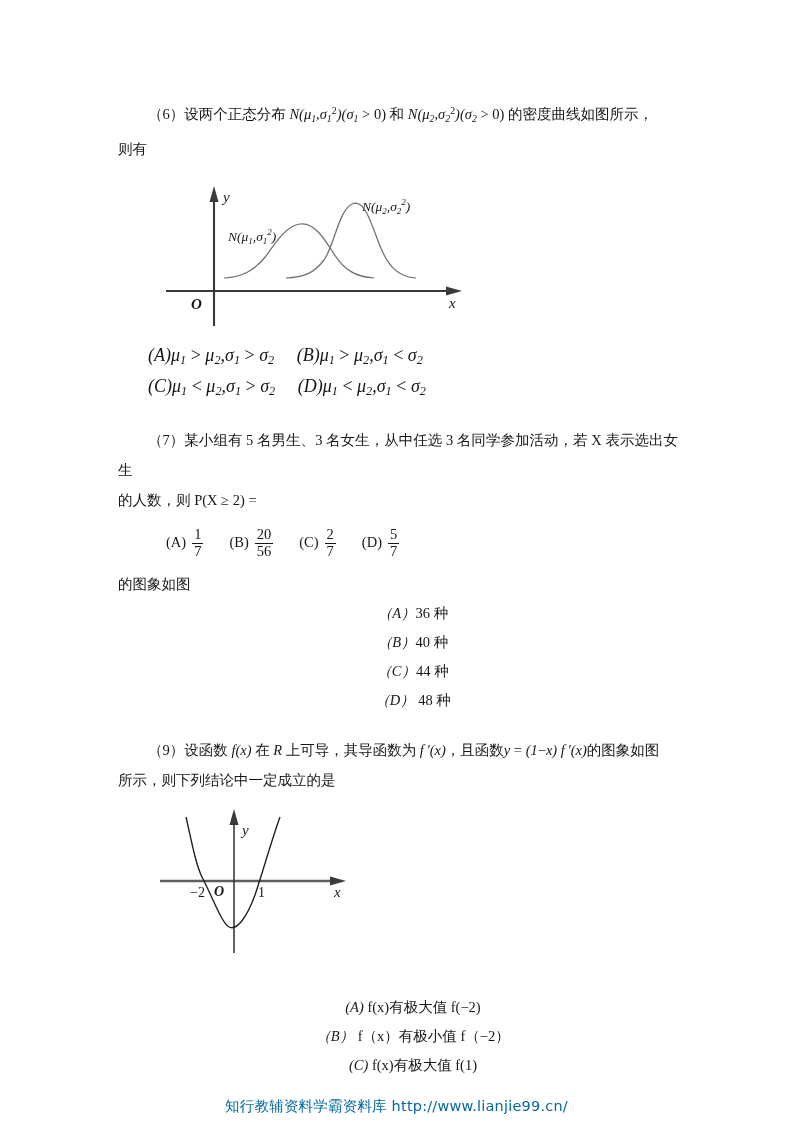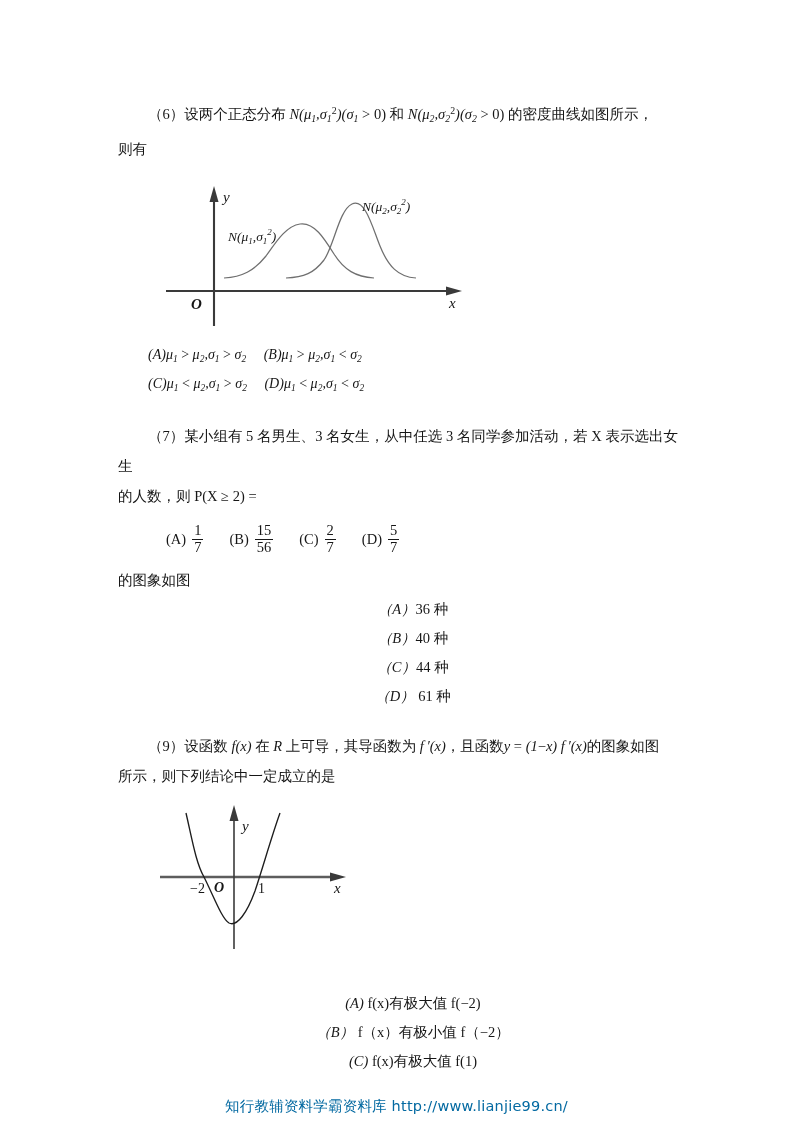--- a/index.html
+++ b/index.html
@@ -31,21 +31,21 @@
   .qline {
     font-size: 14.5px;
     line-height: 30px;
     text-align: justify;
     text-justify: inter-ideograph;
     white-space: normal;
   }
   .qline.indent { text-indent: 30px; }
   .qnum { letter-spacing: 0px; }
   .opt-line {
-    font-size: 14px;
+    font-size: 18px;
     line-height: 26px;
     text-indent: 30px;
   }
   .opt-stack .opt-row {
     font-size: 14.5px;
     line-height: 29px;
     text-indent: 30px;
     text-align: center;
   }
   .mi { font-style: italic; font-family: "Liberation Serif", serif; }
@@ -179,21 +179,21 @@
       <span class="frac-item">
         <span class="frac-label">(A)</span>
         <span class="frac">
           <span class="num">1</span>
           <span class="den">7</span>
         </span>
       </span>
       <span class="frac-item">
         <span class="frac-label">(B)</span>
         <span class="frac">
-          <span class="num">15</span>
+          <span class="num">20</span>
           <span class="den">56</span>
         </span>
       </span>
       <span class="frac-item">
         <span class="frac-label">(C)</span>
         <span class="frac">
           <span class="num">2</span>
           <span class="den">7</span>
         </span>
       </span>
@@ -214,21 +214,21 @@
       <div class="opt-row">
         <span class="mi">（A）</span><span>36 种</span>
       </div>
       <div class="opt-row">
         <span class="mi">（B）</span><span>40 种</span>
       </div>
       <div class="opt-row">
         <span class="mi">（C）</span><span>44 种</span>
       </div>
       <div class="opt-row">
-        <span class="mi">（D）</span><span> 61 种</span>
+        <span class="mi">（D）</span><span> 48 种</span>
       </div>
     </div>
 
     <div class="spacer-md"></div>
 
     <div class="qline indent">
       <span class="qnum">（9）</span><span>设函数</span><span class="mi"> f(x) </span><span>在</span><span class="mi"> R </span><span>上可导，其导函数为</span><span class="mi"> f <span class="prime">′</span>(x)</span><span>，且函数</span><span class="mi">y <span class="mup">=</span> (1<span class="mup">−</span>x) f <span class="prime">′</span>(x)</span><span>的图象如图</span>
     </div>
     <div class="qline">所示，则下列结论中一定成立的是</div>
 

